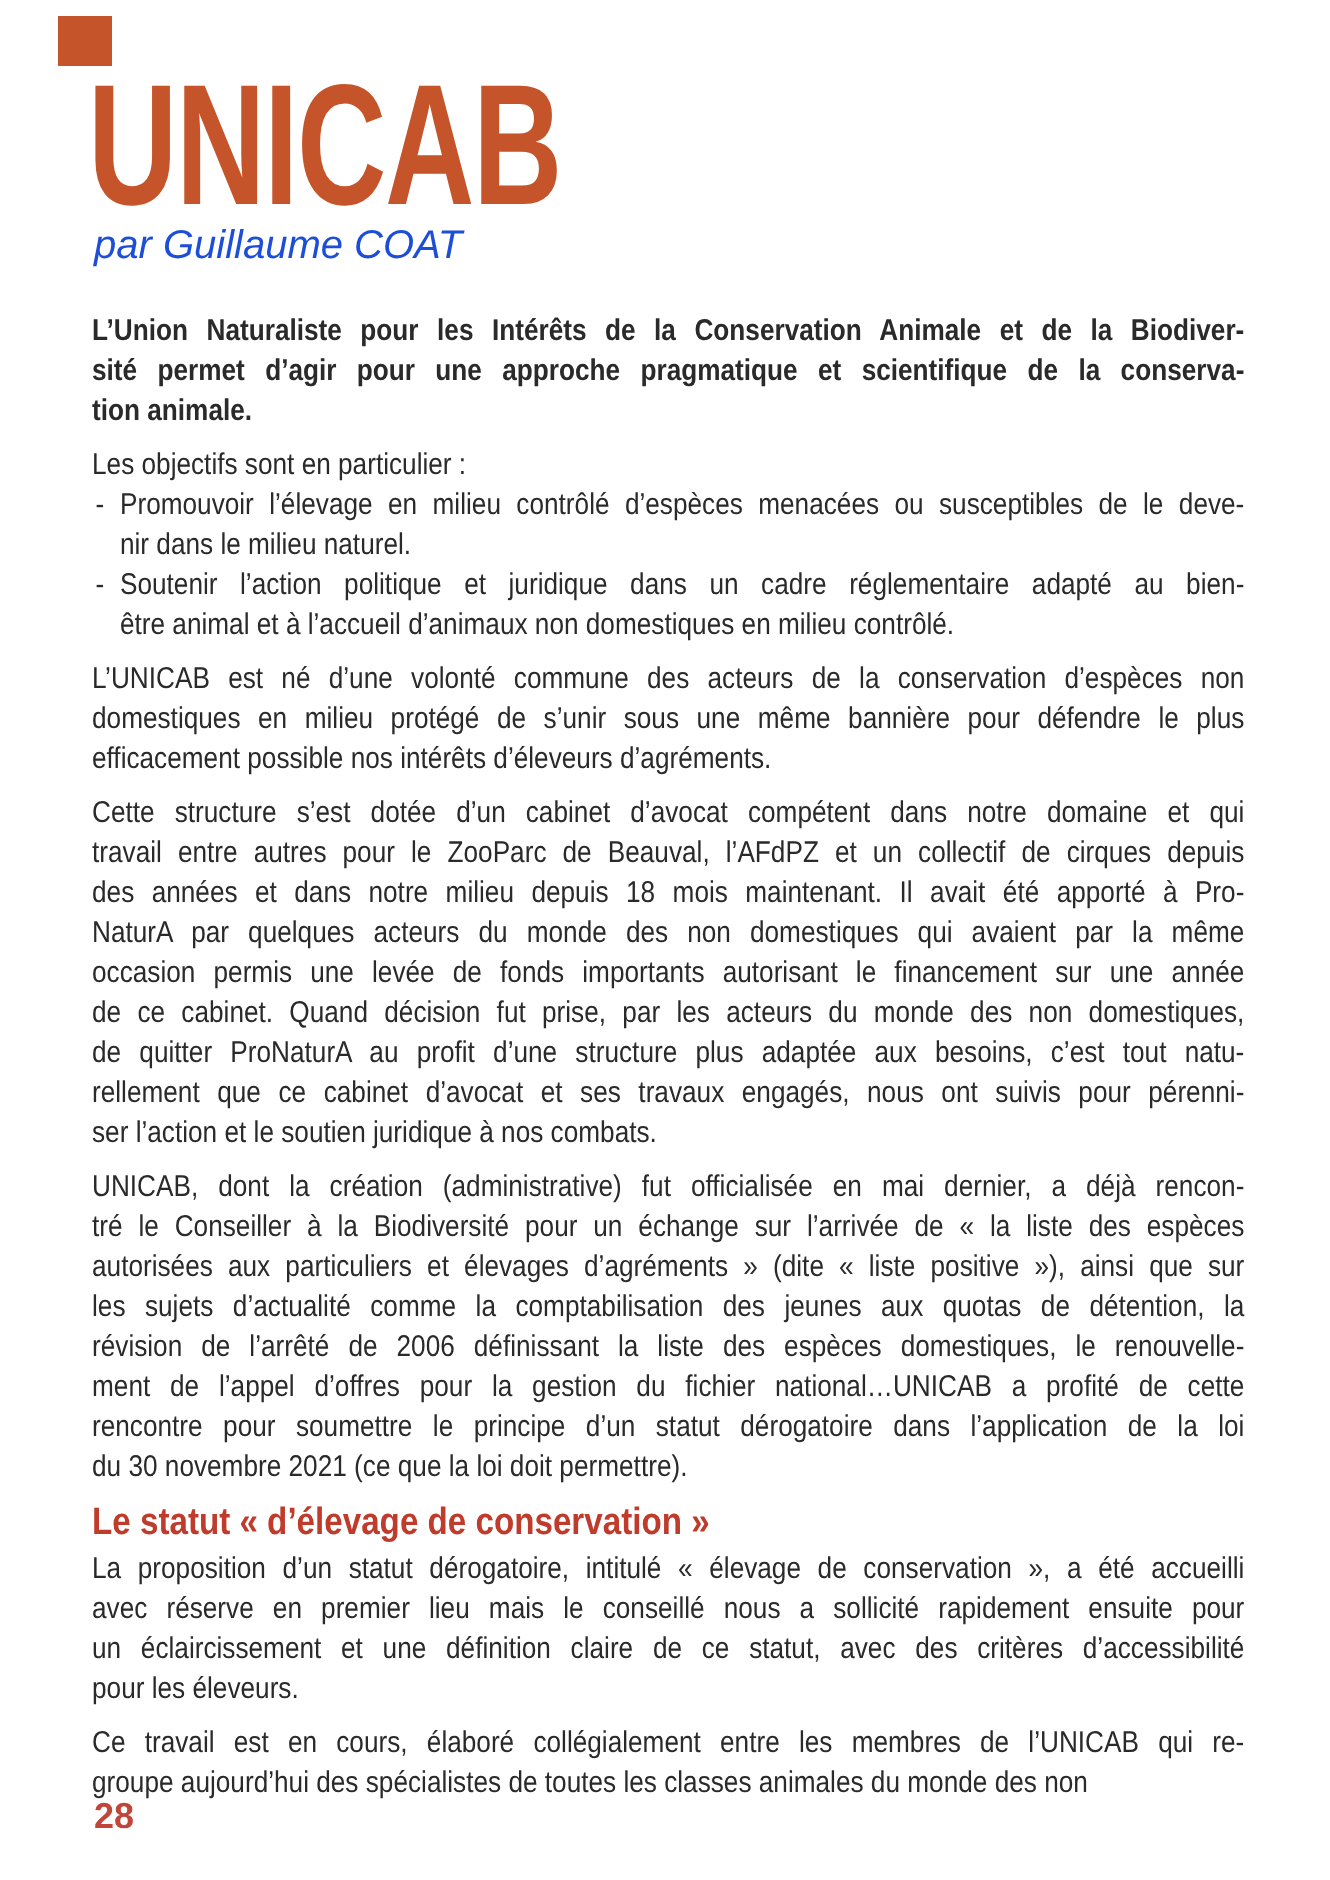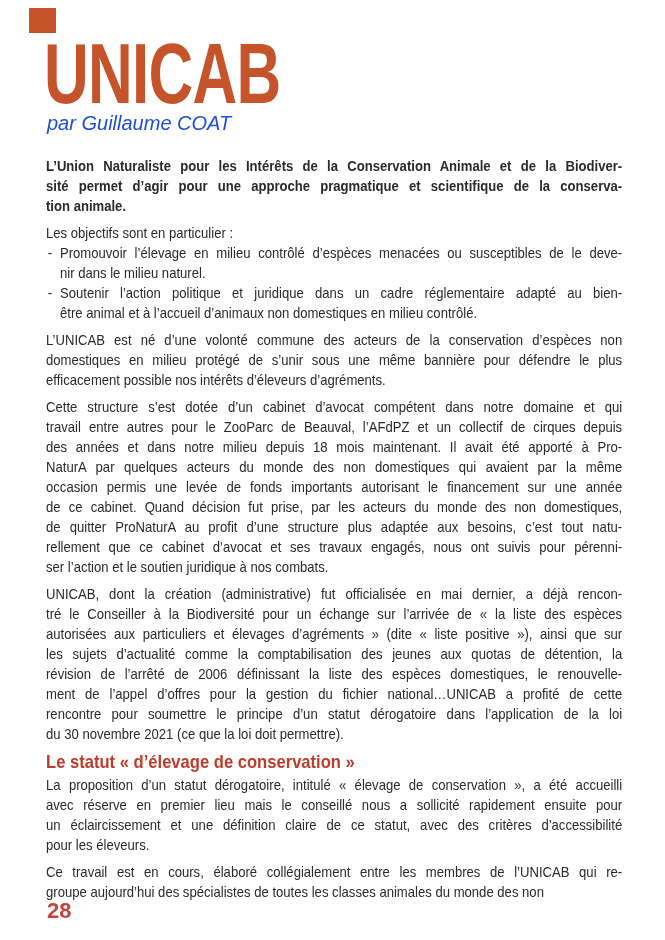--- a/index.html
+++ b/index.html
@@ -42,21 +42,21 @@
     font-weight: bold; font-size: 19px; line-height: 24px;
     margin-top: 6px;
   }
   .block-heading + .block { margin-top: 1px; }
   .line { text-align: justify; text-align-last: justify; }
   .line.last { text-align: left; text-align-last: left; }
   .block-heading .line { text-align: left; text-align-last: left; }
   .marker { position: absolute; left: 2px; top: 0; }
   .page-number {
     position: absolute; left: 47px; top: 898px;
-    font-size: 22px; font-weight: bold;
+    font-size: 18px; font-weight: bold;
     color: var(--page-num-red, #c0453a);
   }
 </style>
 </head>
 <body style="--accent-orange: #c6542a; --accent-red: #bf3b2b; --page-num-red: #c0453a; --body-text: #2a2a2a;">
 
 <div class="corner-square"></div>
 
 <h1 class="title" style="margin:0">UNICAB</h1>
 

